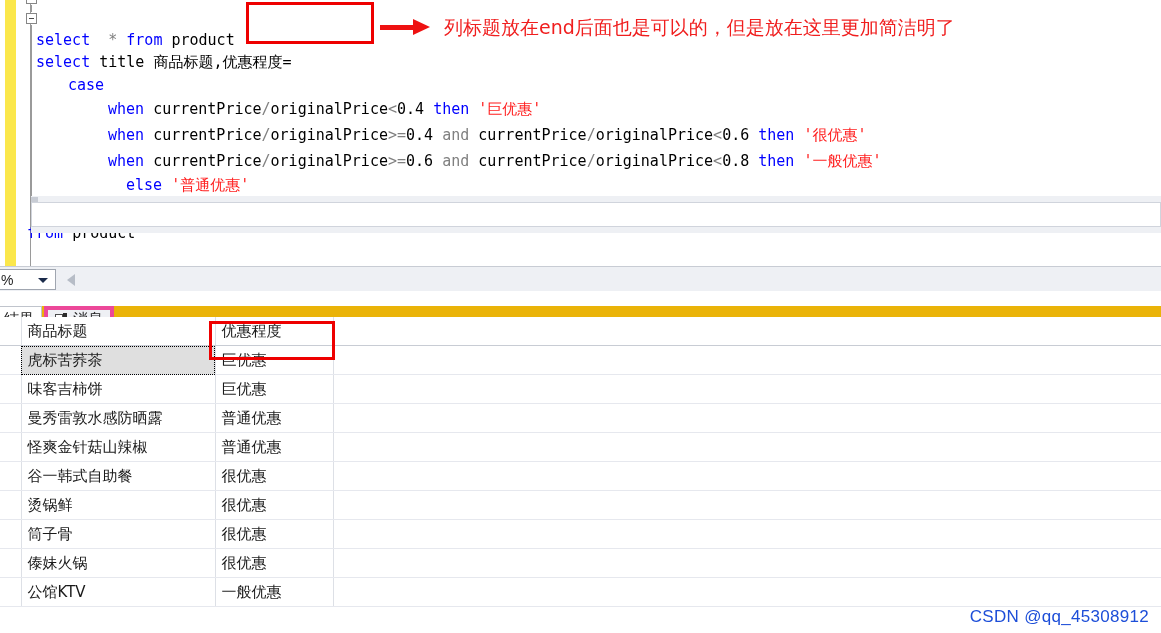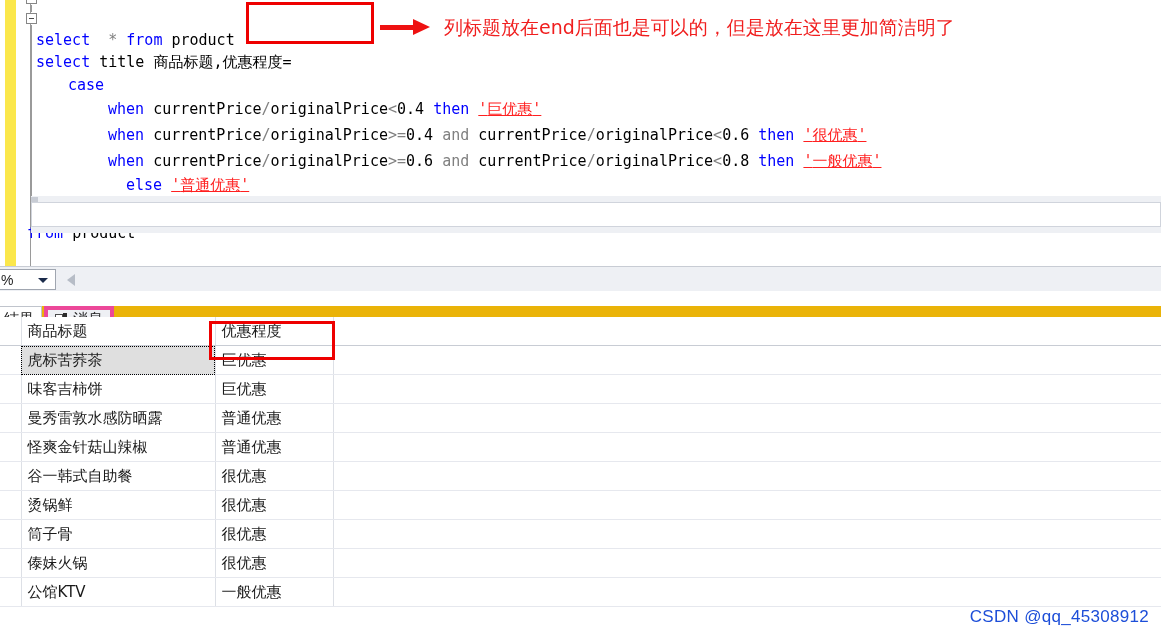--- a/index.html
+++ b/index.html
@@ -63,21 +63,21 @@
     left: 36px; top: 0;
     font-family: "DejaVu Sans Mono", monospace;
     font-size: 15px;
     line-height: 21px;
     white-space: pre;
     color: #000000;
     margin-top: 43px;
   }
   .code .ln { display: block; height: 21px; }
   .kw  { color: #0000ff; }
-  .str { color: #ff2020; text-decoration: underline; }
+  .str { color: #ff2020; }
   .op  { color: #808080; }
   .cjk { font-family: "DejaVu Sans", sans-serif; color: #000000; }
 
   .red-box-code {
     position: absolute;
     left: 246px; top: 2px;
     width: 128px; height: 42px;
     border: 3px solid #ee0000;
     box-sizing: border-box;
   }

